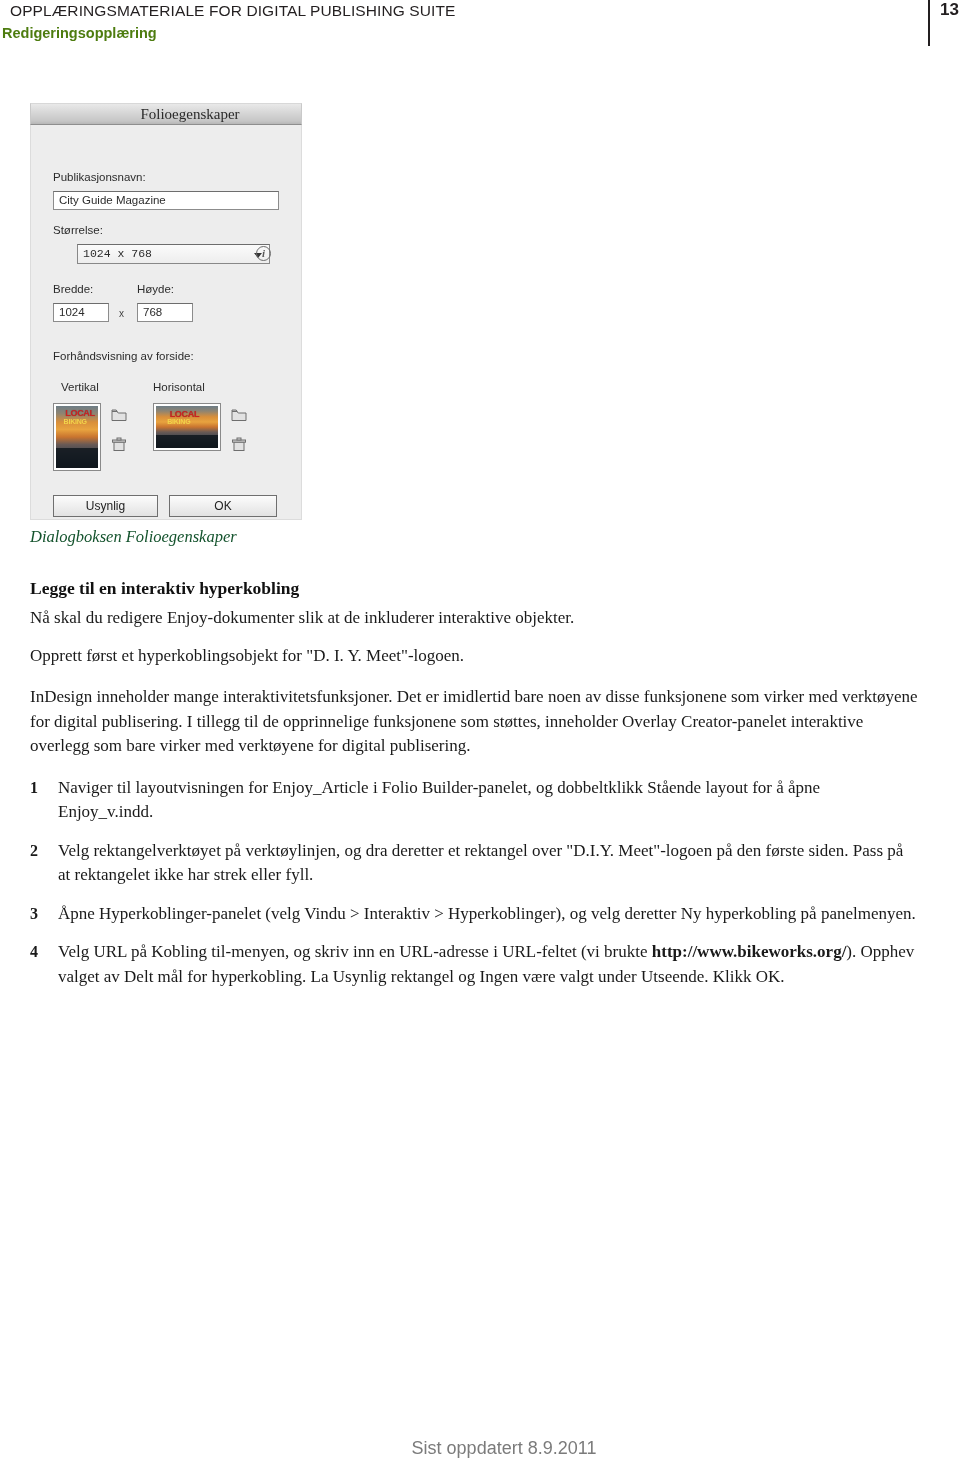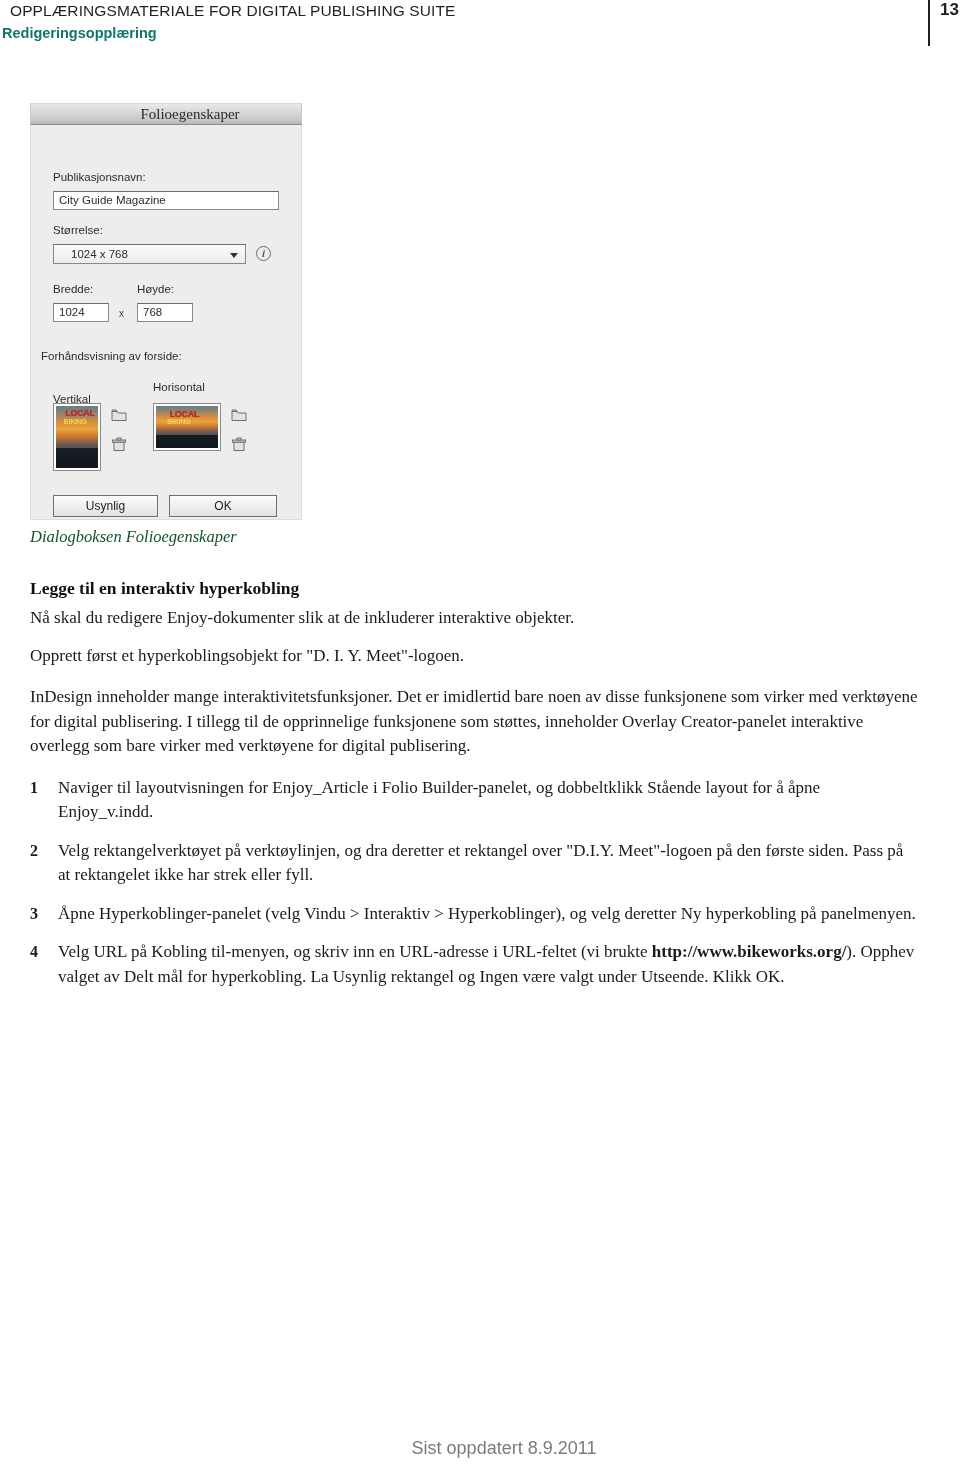--- a/index.html
+++ b/index.html
@@ -31,21 +31,21 @@
     letter-spacing: 0.1px;
     color: #231f20;
     white-space: nowrap;
   }
   .header-line2 {
     position: absolute;
     left: 2px; top: 25px;
     font-family: "Liberation Sans", sans-serif;
     font-size: 14.5px;
     font-weight: bold;
-    color: #0f766e;
+    color: #4d7c0f;
     white-space: nowrap;
   }
   .header-rule {
     position: absolute;
     left: 928px; top: 0px;
     width: 2px; height: 46px;
     background: #231f20;
   }
   .page-number {
     position: absolute;
@@ -110,26 +110,27 @@
     padding-left: 5px;
     overflow: hidden;
     white-space: nowrap;
   }
   .combo {
     position: absolute;
     background: linear-gradient(to bottom, #fbfbfb 0%, #ededed 100%);
     border: 1px solid #888888;
     border-top-color: #6d6d6d;
     box-sizing: border-box;
-    font-family: Liberation Sans, sans-serif;
+    font-family: Liberation Mono, monospace;
     font-size: 11.5px;
     color: #2c2c2c;
     line-height: 18px;
-    padding-left: 17px;
-    white-space: nowrap;
+    padding-left: 5px;
+    white-space: nowrap;
+    margin-left: 24px;
   }
   .combo-arrow {
     position: absolute;
     right: 7px; top: 8px;
     width: 0; height: 0;
     border-left: 4px solid transparent;
     border-right: 4px solid transparent;
     border-top: 5px solid #333333;
   }
   .info-icon {
@@ -301,22 +302,22 @@
       <span class="combo-arrow"></span>
     </div>
     <div class="info-icon" style="left:225px; top:121px;">i</div>
 
     <div class="fld-label" style="left:22px; top:158px;">Bredde:</div>
     <div class="fld-label" style="left:106px; top:158px;">Høyde:</div>
     <div class="text-input" style="left:22px; top:178px; width:56px; height:19px;">1024</div>
     <div class="times-x" style="left:88px; top:183px;">x</div>
     <div class="text-input" style="left:106px; top:178px; width:56px; height:19px;">768</div>
 
-    <div class="fld-label" style="left:10px; top:225px;">Forhåndsvisning av forside:</div>
-    <div class="fld-label" style="left:22px; top:256px;margin-top:12px;">Vertikal</div>
+    <div class="fld-label" style="left:22px; top:225px;">Forhåndsvisning av forside:</div>
+    <div class="fld-label" style="left:30px; top:256px;">Vertikal</div>
     <div class="fld-label" style="left:122px; top:256px;">Horisontal</div>
 
     <div class="thumb" style="left:22px; top:278px; width:48px; height:68px;">
       <div class="thumb-img">
         <span class="thumb-local" style="font-size:9px; top:4%;">LOCAL</span>
         <span class="thumb-sub" style="font-size:7px; top:20%;">BIKING</span>
         <span class="thumb-skyline"></span>
       </div>
     </div>
 

